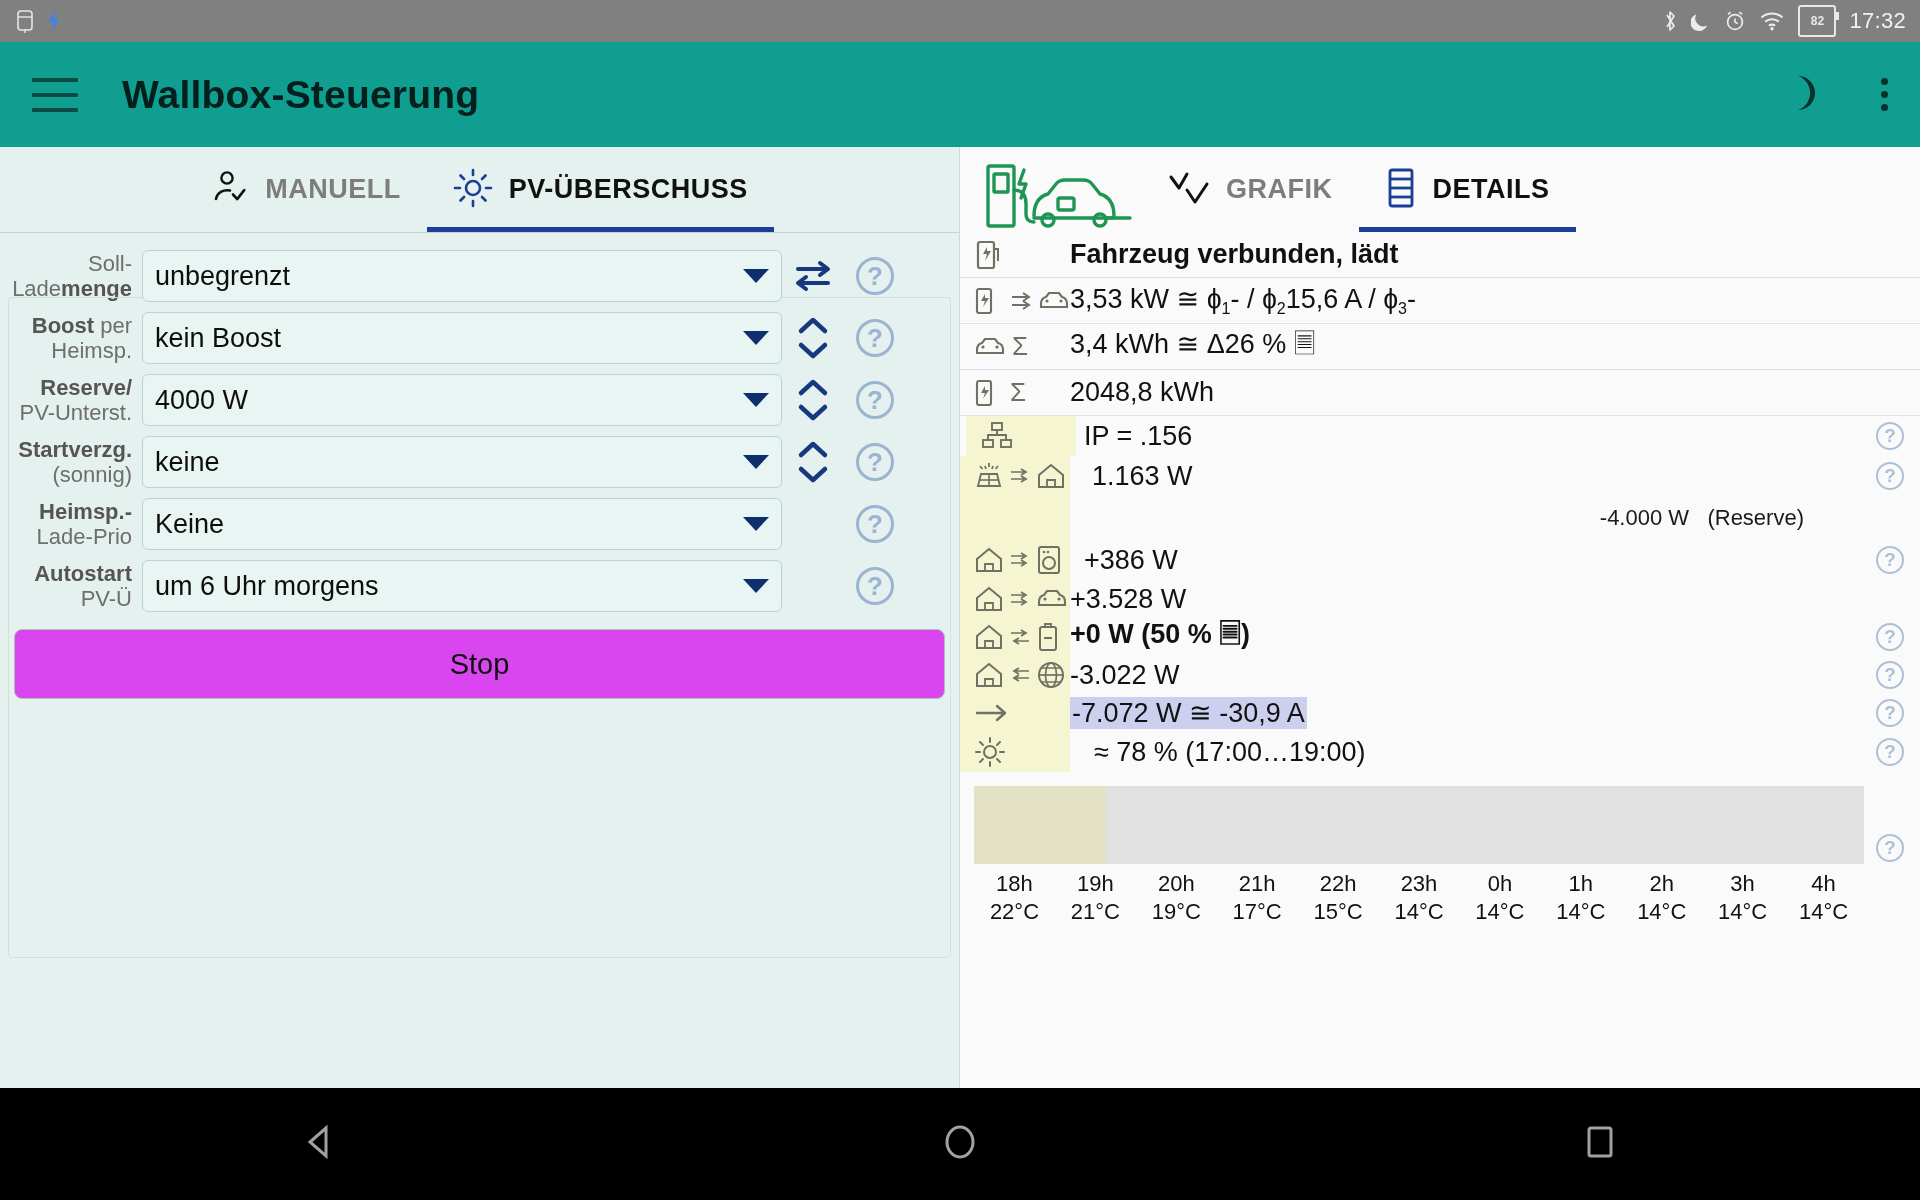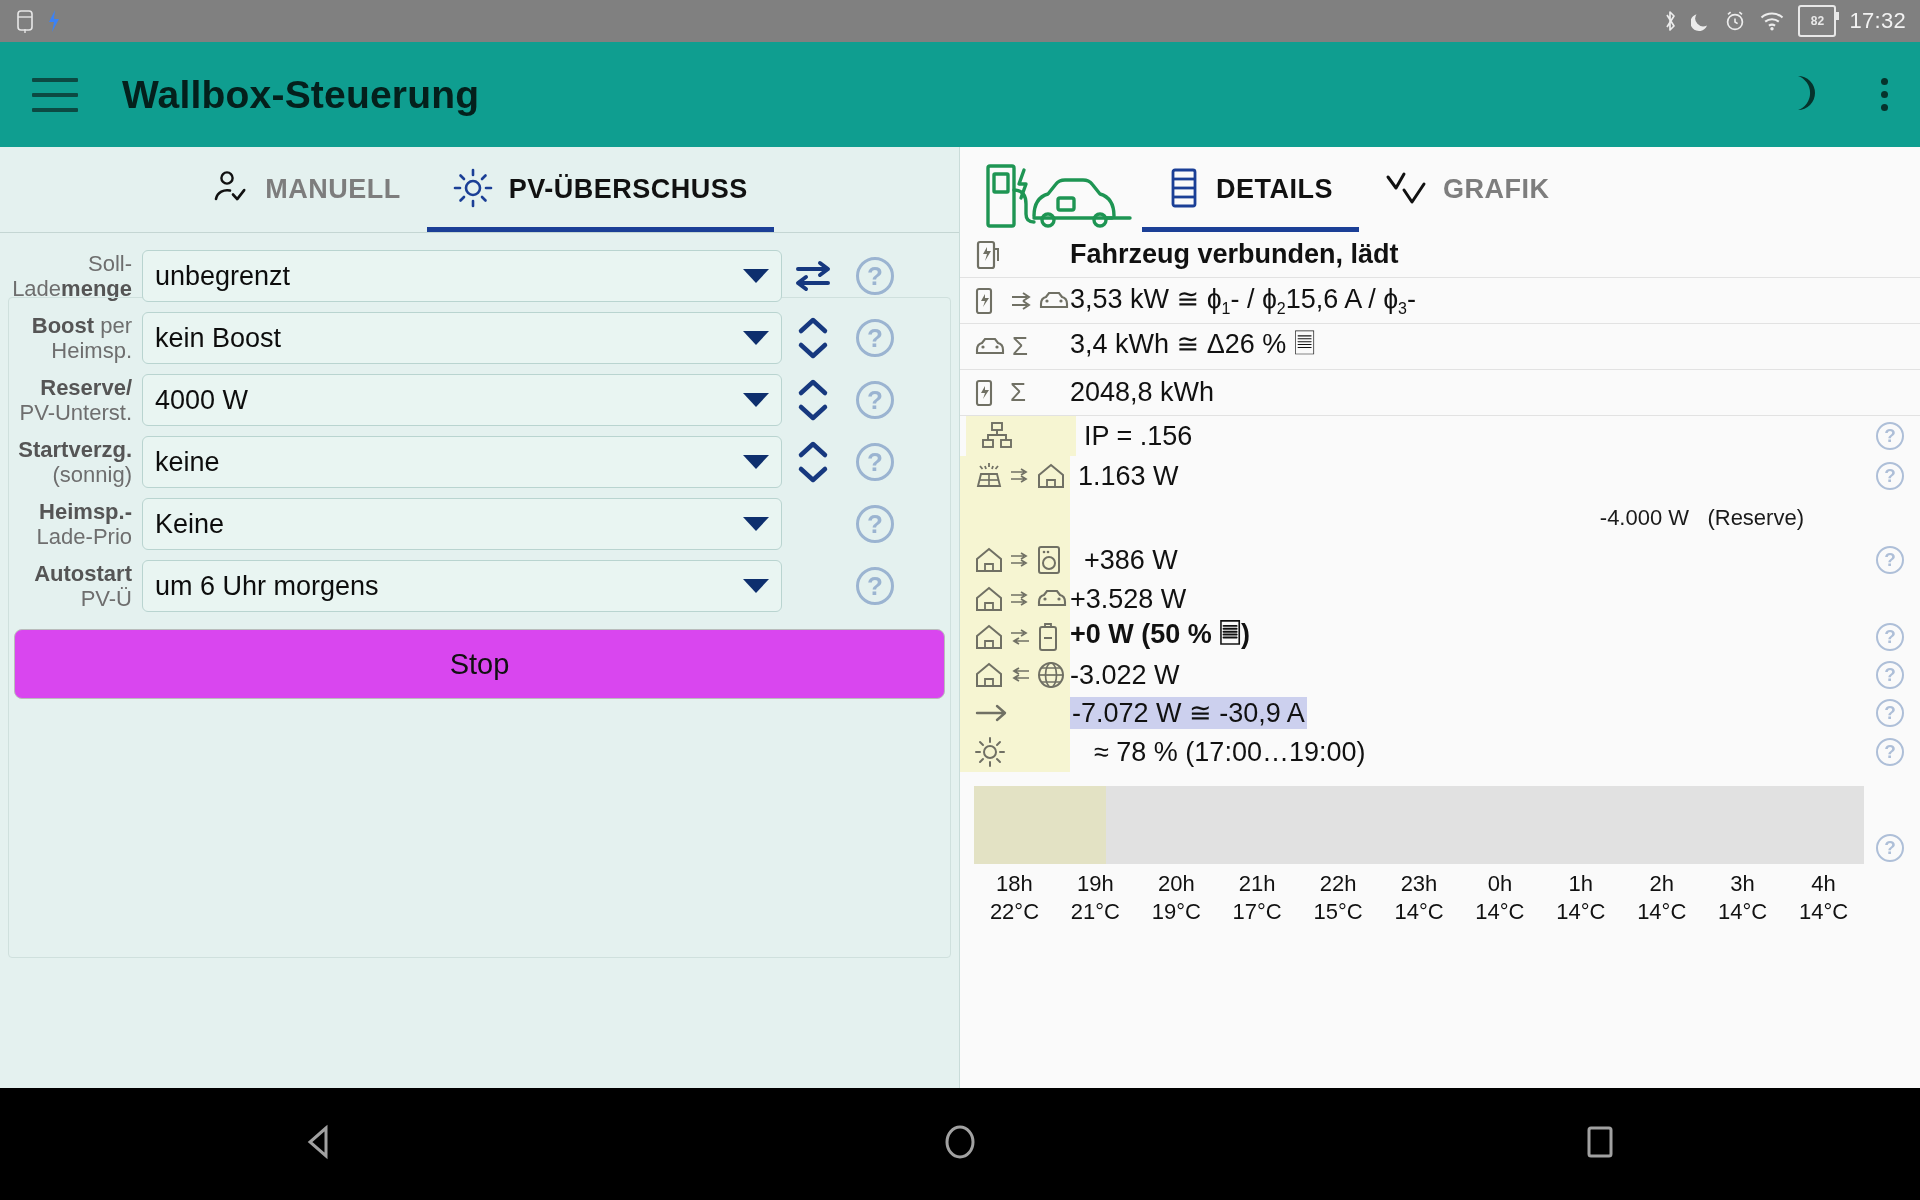--- a/index.html
+++ b/index.html
@@ -348,41 +348,41 @@
             <path d="M32 30 q12 0 12 14 v10 q0 8 8 8"></path>
             <path d="M52 56 q0 -18 14 -22 l8 -10 q3 -4 9 -4 h18 q6 0 9 4 l8 10 q14 4 14 22"></path>
             <rect x="76" y="38" width="16" height="12" rx="2"></rect>
             <path d="M52 58 h78"></path>
             <path d="M124 58 h24"></path>
             <circle cx="66" cy="60" r="6"></circle>
             <circle cx="118" cy="60" r="6"></circle>
           </g>
         </svg>
       </div>
+      <div class="dtab inactive">
+        <span>
+          <svg width="42" height="40" viewBox="0 0 42 40">
+              <path d="M3 9 L11 20 L19 6" fill="none" stroke="#111" stroke-width="3" stroke-linecap="round" stroke-linejoin="round"></path>
+              <path d="M19 22 L27 34 L39 16" fill="none" stroke="#111" stroke-width="3" stroke-linecap="round" stroke-linejoin="round"></path>
+            </svg>
+        </span>
+        <span class="tlabel">GRAFIK</span>
+      </div>
       <div class="dtab active">
         <span>
           <svg width="32" height="42" viewBox="0 0 32 42">
               <rect x="5" y="3" width="22" height="36" rx="2" fill="none" stroke="#1b3f96" stroke-width="2.8"></rect>
               <line x1="5" y1="12" x2="27" y2="12" stroke="#1b3f96" stroke-width="2.8"></line>
               <line x1="5" y1="21" x2="27" y2="21" stroke="#1b3f96" stroke-width="2.8"></line>
               <line x1="5" y1="30" x2="27" y2="30" stroke="#1b3f96" stroke-width="2.8"></line>
             </svg>
         </span>
         <span class="tlabel">DETAILS</span>
         <span class="under"></span>
       </div>
-      <div class="dtab inactive">
-        <span>
-          <svg width="42" height="40" viewBox="0 0 42 40">
-              <path d="M3 9 L11 20 L19 6" fill="none" stroke="#111" stroke-width="3" stroke-linecap="round" stroke-linejoin="round"></path>
-              <path d="M19 22 L27 34 L39 16" fill="none" stroke="#111" stroke-width="3" stroke-linecap="round" stroke-linejoin="round"></path>
-            </svg>
-        </span>
-        <span class="tlabel">GRAFIK</span>
-      </div>
     </div>
 
     <div class="drow hrow">
       <div class="ic">
         <svg width="30" height="32" viewBox="0 0 30 32">
             <rect x="4" y="3" width="16" height="26" rx="2" fill="none" stroke="#707064" stroke-width="2.2"></rect>
             <path d="M13 8 L9 15 h4 l-2 7 6-10 h-4z" fill="#707064"></path>
             <path d="M20 10 h4 v12" fill="none" stroke="#707064" stroke-width="2"></path>
           </svg>
       </div>
@@ -441,21 +441,21 @@
             <rect x="21" y="19" width="10" height="7" fill="none" stroke="#707064" stroke-width="1.9"></rect>
             <path d="M17 9 v5 M8 19 v-5 h18 v5" fill="none" stroke="#707064" stroke-width="1.9"></path>
           </svg>
       </div>
       <div class="tx" style="padding-left:8px;">IP = .156</div>
       <div class="rhelp">
           <div class="qmark sm">?</div>
         </div>
     </div>
 
-    <div class="drow hi-yellow" style="height:40px;border-bottom:none;">
+    <div class="drow hi-yellow" style="height:40px;border-bottom:none;gap:14px;">
       <div class="ic" style="height:40px;">
         <svg width="30" height="28" viewBox="0 0 30 28">
             <g stroke="#707064" stroke-width="1.8" fill="none">
               <line x1="15" y1="1" x2="15" y2="5"></line>
               <line x1="6" y1="4" x2="8.5" y2="7"></line>
               <line x1="24" y1="4" x2="21.5" y2="7"></line>
               <line x1="11" y1="4" x2="12" y2="7"></line>
               <line x1="19" y1="4" x2="18" y2="7"></line>
             </g>
             <path d="M4 24 L7 12 h16 l3 12 z" fill="none" stroke="#707064" stroke-width="1.9"></path>

